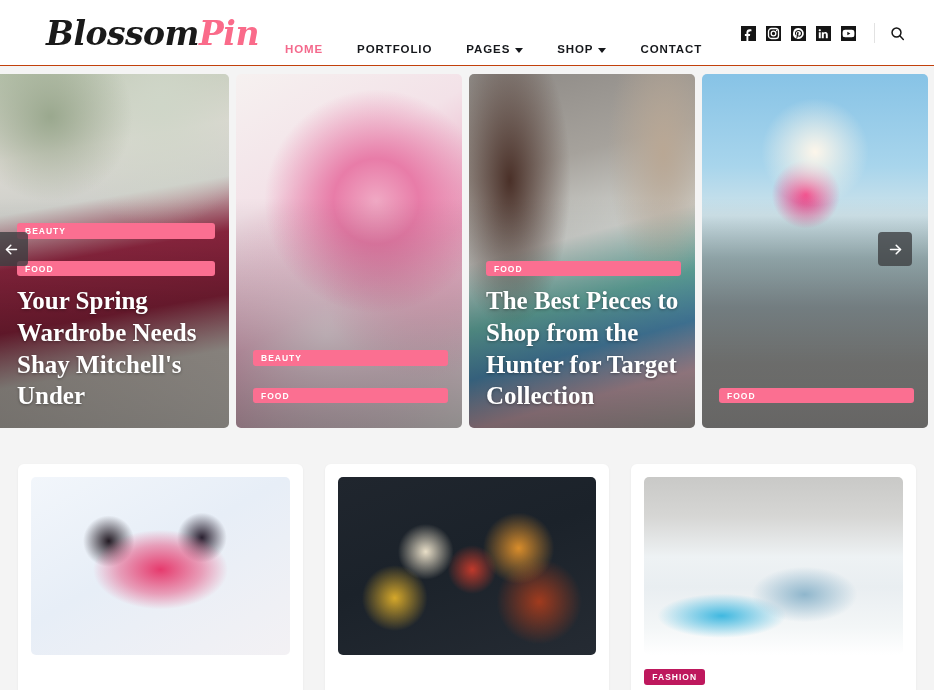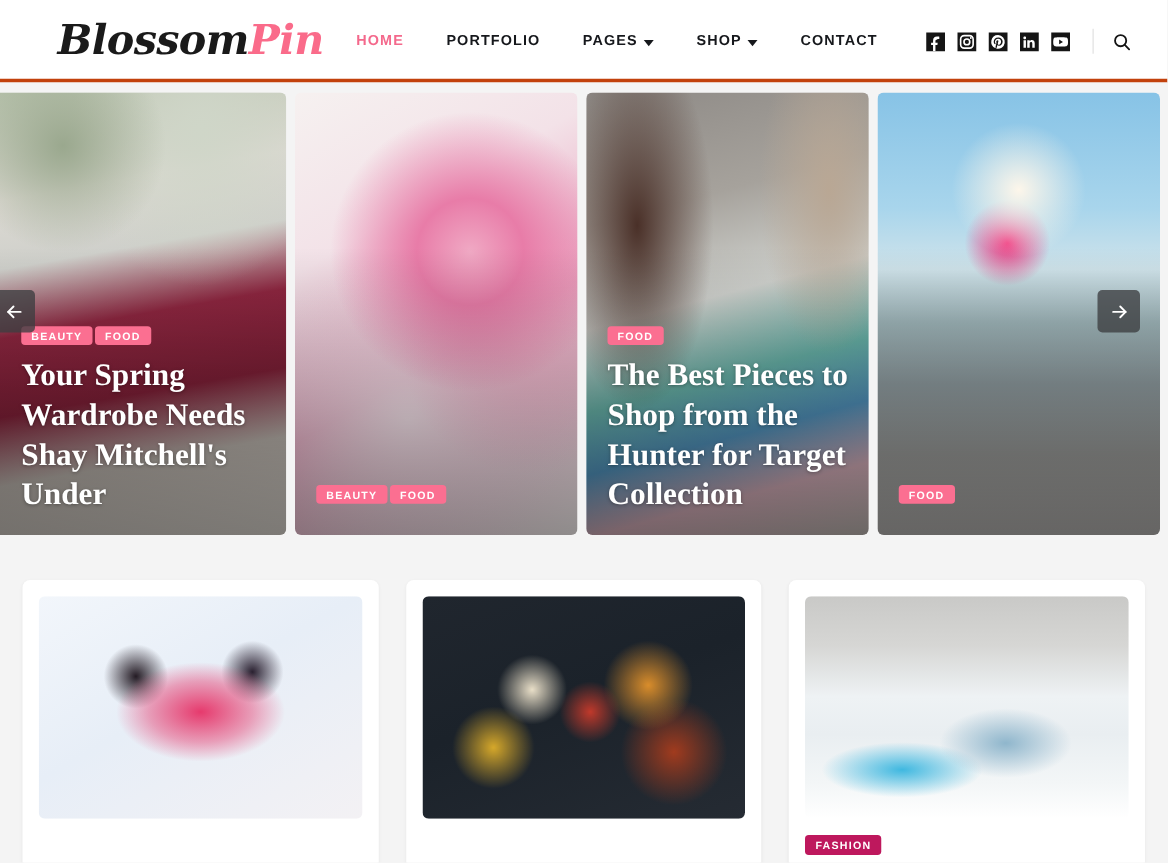--- a/index.html
+++ b/index.html
@@ -8,36 +8,36 @@
     overflow: hidden;
     background: #f4f4f4;
     font-family: "Liberation Sans", sans-serif;
   }
 
   
   .site-header {
     position: relative;
     width: 934px; height: 66px;
     background: #ffffff;
-    border-bottom: 3px solid #c2410c;
+    border-bottom: 1px solid #c2410c;
     display: flex; align-items: center;
   }
   .logo {
     position: absolute; left: 46px; top: 50%;
     transform: translateY(-50%);
     font-family: "DejaVu Serif", serif;
     font-size: 33px; font-weight: bold; font-style: italic;
     letter-spacing: -0.5px; white-space: nowrap;
     line-height: 1;
   }
   .logo .logo-blossom { color: #1a1a1a; }
   .logo .logo-pin { color: #fa6b8a; }
 
   .main-nav {
-    position: absolute; left: 268px; top: 0; height: 66px;
+    position: absolute; left: 268px; top: 16px; height: 66px;
     display: flex; align-items: center; gap: 0; justify-content: center;
   }
   .nav-item {
     display: flex; align-items: center; gap: 5px;
     padding: 0 17px;
     font-size: 11.5px; font-weight: bold;
     letter-spacing: 0.9px; color: #16181c;
     text-transform: uppercase; cursor: pointer;
     white-space: nowrap;
   }
@@ -91,21 +91,21 @@
 
   .slide-photo { position: absolute; inset: 0; }
   .slide-photo::after {
     content: ""; position: absolute; inset: 0;
     background: linear-gradient(to bottom, rgba(0,0,0,0) 35%, rgba(0,0,0,0.42) 100%);
   }
   .slide-body {
     position: absolute; left: 17px; right: 14px; bottom: 16px;
     z-index: 3;
   }
-  .tags { display: flex; gap: 2px; margin-bottom: 9px; }
+  .tags { display: flex; gap: 22px; margin-bottom: 9px; flex-direction: column; }
   .tag {
     background: #fb6f91; color: #fff;
     font-size: 8.5px; font-weight: bold; letter-spacing: 1px;
     padding: 4px 8px 3px; border-radius: 3px;
     text-transform: uppercase; line-height: 1;
   }
   .slide-title {
     font-family: Liberation Serif, serif;
     color: #ffffff; font-size: 25px; line-height: 1.27;
     text-shadow: 0 1px 3px rgba(0,0,0,0.35);

